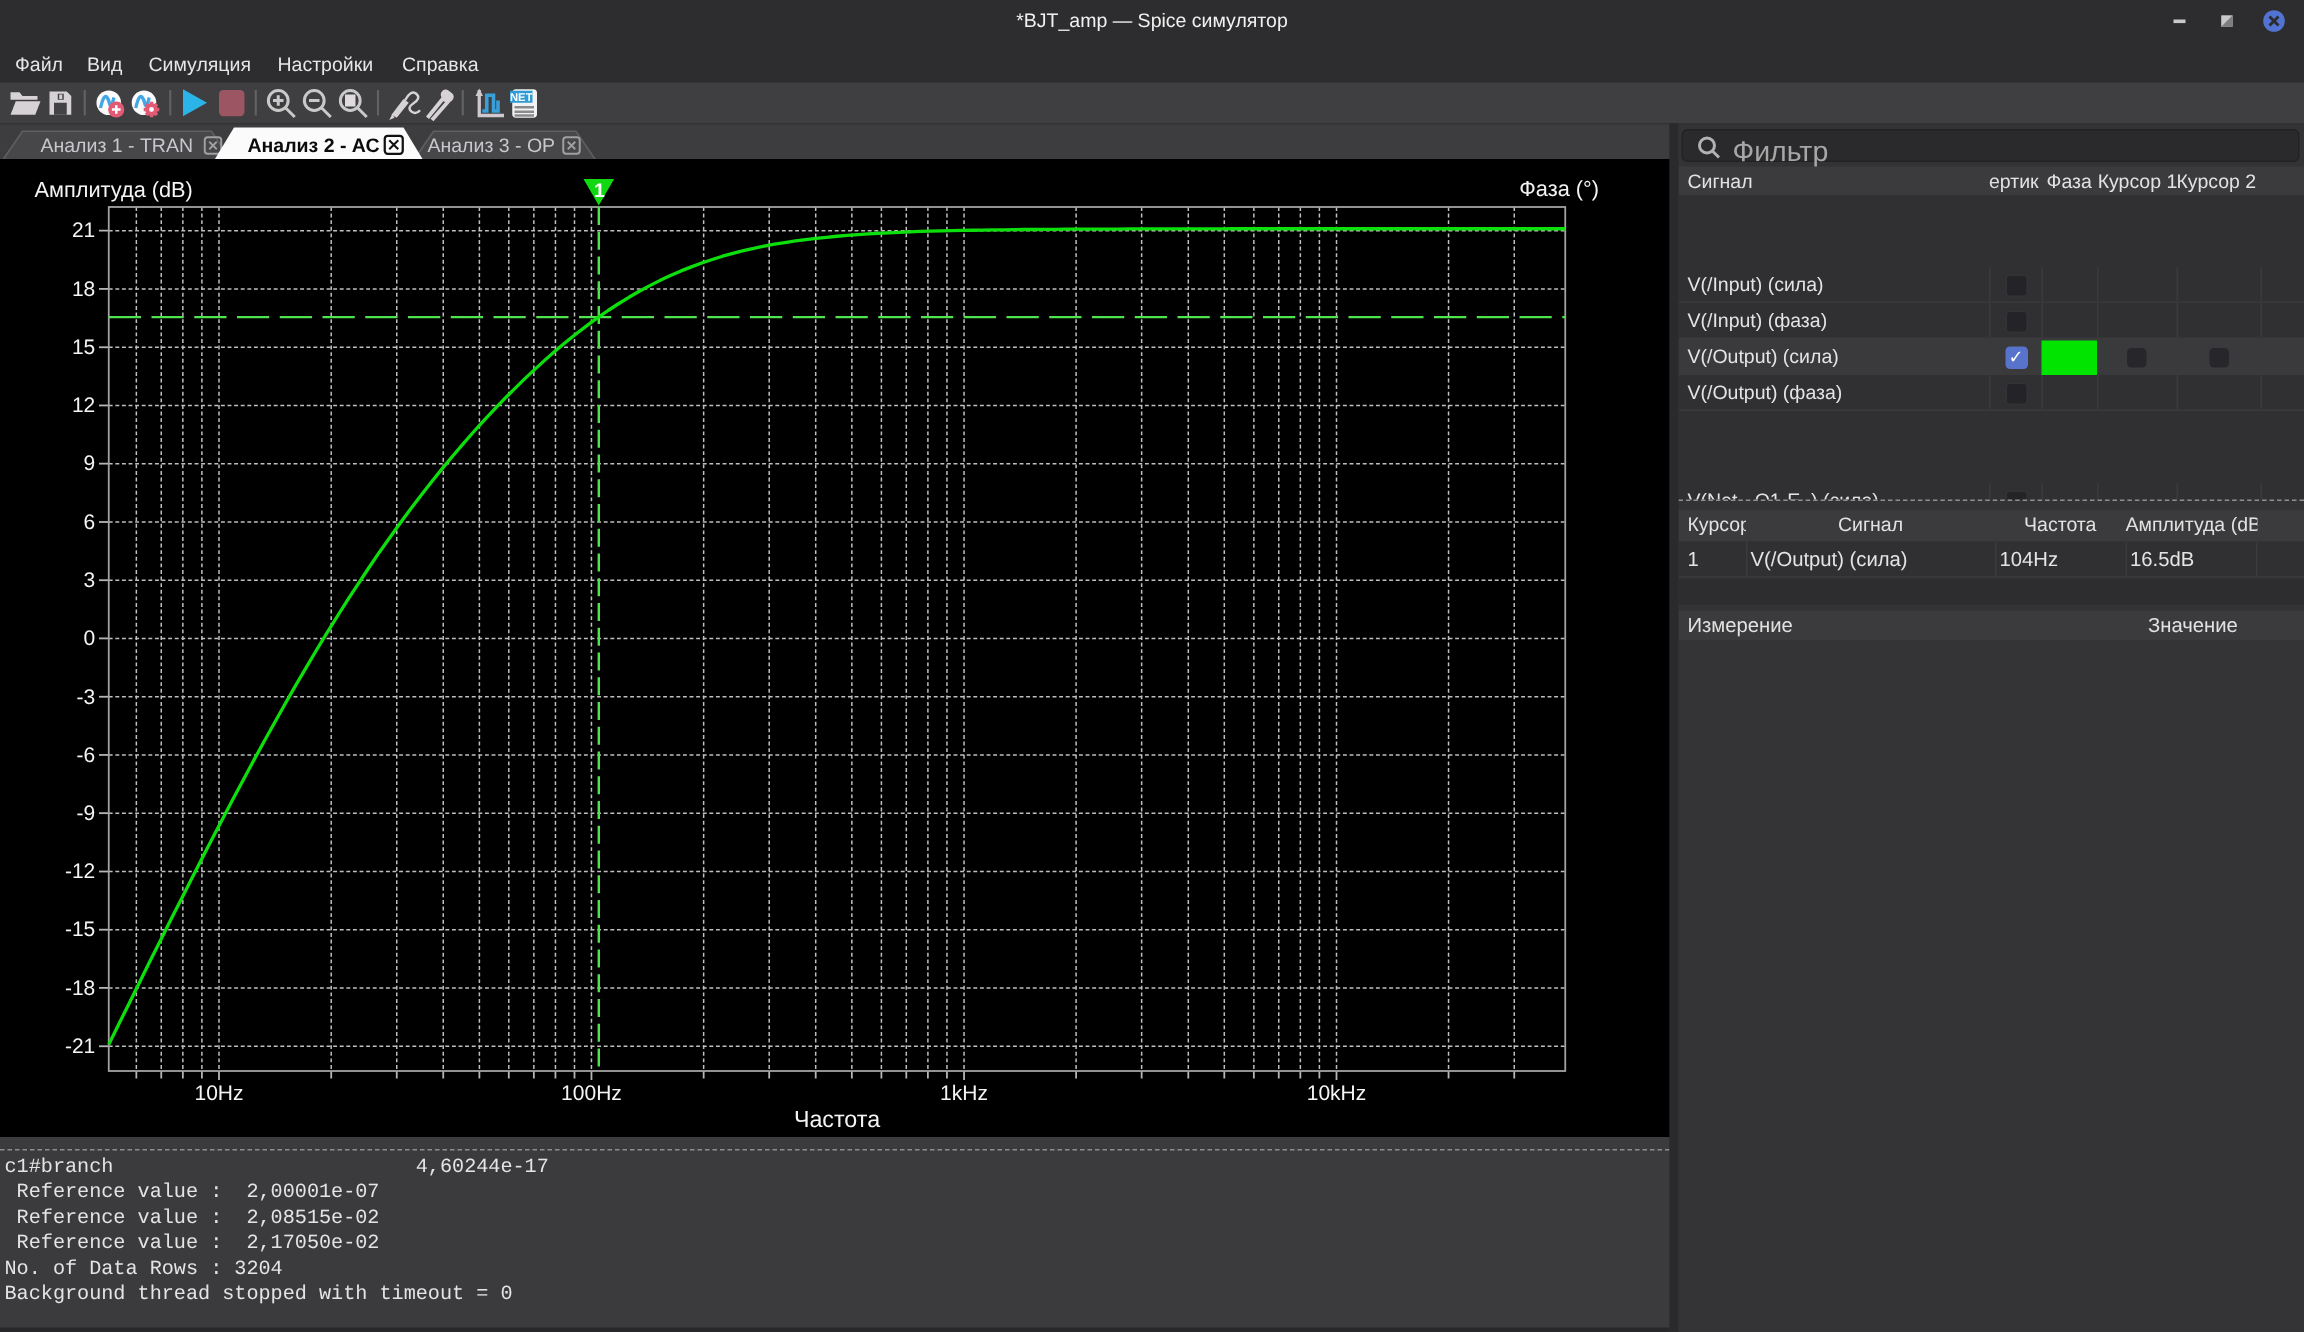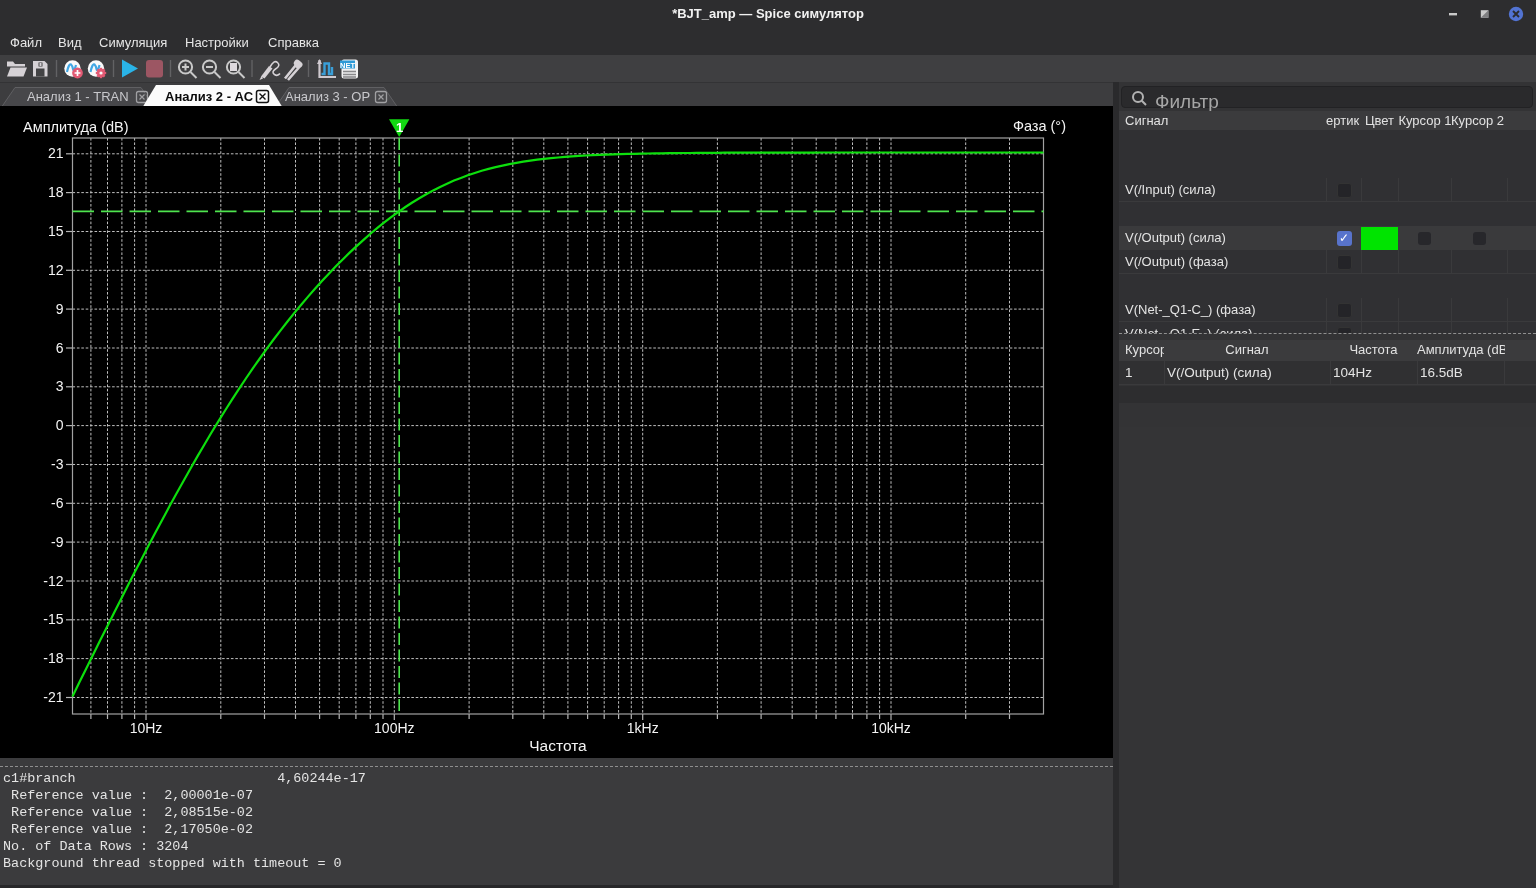--- a/index.html
+++ b/index.html
@@ -1,19 +1,19 @@
 <!DOCTYPE html>
 <html><head><meta charset="utf-8"><title>Spice</title>
 <style>
 *{margin:0;padding:0;box-sizing:border-box}
 html,body{width:1536px;height:888px;overflow:hidden;background:#2e2e30;
  font-family:"Liberation Sans",sans-serif;-webkit-font-smoothing:antialiased}
 .abs{position:absolute}
 #titlebar{position:absolute;left:0;top:0;width:1536px;height:28px;background:#2d2d2f}
-#titlebar .title{position:absolute;left:0;right:0;top:6px;text-align:center;color:#f1f1f1;font-size:13px;font-weight:bold}
+#titlebar .title{position:absolute;left:0;right:0;top:6px;text-align:center;color:#f1f1f1;font-size:13px;font-weight:normal}
 #menubar{position:absolute;left:0;top:28px;width:1536px;height:27px;background:#2d2d2f;color:#e6e6e6;font-size:13px}
 #menubar span{position:absolute;top:7px}
 #toolbar{position:absolute;left:0;top:55px;width:1536px;height:27px;background:#3f3f41}
 #tabbar{position:absolute;left:0;top:82px;width:1113px;height:23.5px;background:#3d3d3f;border-top:1px solid #333335}
 #plot{position:absolute;left:0;top:105.5px;width:1113px;height:653px;background:#000}
 #hsplit{position:absolute;left:0;top:758px;width:1113px;height:10px;background:#3b3b3d}
 #hsplit:before{content:"";position:absolute;left:0;right:0;top:7.5px;border-top:1.5px dashed #8f8f8f}
 #log{position:absolute;left:0;top:768px;width:1113px;height:120px;background:#3b3b3d;
  font-family:"Liberation Mono",monospace;font-size:13.45px;line-height:17px;color:#e4e4e4;
  padding-left:3px;padding-top:2px;border-bottom:3.5px solid #28282a}
@@ -302,27 +302,36 @@
  <div id="search">
   <svg style="position:absolute;left:9px;top:3px" width="17" height="17" xmlns="http://www.w3.org/2000/svg">
    <circle cx="7" cy="7" r="5" fill="none" stroke="#b2b2b2" stroke-width="2"></circle>
    <line x1="10.8" y1="10.8" x2="15" y2="15" stroke="#b2b2b2" stroke-width="2"></line>
   </svg>
   <span class="ph" style="left:33px">Фильтр</span>
  </div>
  <div id="sighead">
   <span class="hcell" style="left:6px">Сигнал</span>
   <span class="hcell" style="left:207px;width:35px">ертик</span>
-  <span class="hcell" style="left:242px;width:37px;text-align:center">Цвет</span>
+  <span class="hcell" style="left:242px;width:37px;text-align:center">Фаза</span>
   <span class="hcell" style="left:279px;width:54px;text-align:center">Курсор 1</span>
   <span class="hcell" style="left:332px;width:57px;">Курсор 2</span>
  </div>
  <div id="sigrows">
       <div class="srow" style="top:48px;">
         <span class="nm">V(/Input) (сила)</span>
+        <span class="colline" style="left:207px"></span>
+        <span class="colline" style="left:242px"></span>
+        <span class="colline" style="left:279px"></span>
+        <span class="colline" style="left:332px"></span>
+        <span class="colline" style="left:388px"></span>
+        <span class="cbox" style="left:217.5px"></span>
+      </div>
+      <div class="srow" style="top:72px;">
+        <span class="nm">V(/Input) (фаза)</span>
         <span class="colline" style="left:207px"></span>
         <span class="colline" style="left:242px"></span>
         <span class="colline" style="left:279px"></span>
         <span class="colline" style="left:332px"></span>
         <span class="colline" style="left:388px"></span>
         <span class="cbox" style="left:217.5px"></span>
       </div>
       <div class="srow" style="top:96px;background:#3a3a3c;">
         <span class="nm">V(/Output) (сила)</span>
         <span class="colline" style="left:207px"></span>
@@ -330,29 +339,20 @@
         <span class="colline" style="left:279px"></span>
         <span class="colline" style="left:332px"></span>
         <span class="colline" style="left:388px"></span>
         <span style="position:absolute;left:217.5px;top:4.5px;width:15px;height:15px;background:#5873cb;border-radius:3px;color:#fff;font-size:12px;line-height:15px;text-align:center">✓</span>
         <span style="position:absolute;left:242px;top:0.5px;width:37px;height:23px;background:#00e400"></span>
         <span class="cbox2" style="left:299px"></span>
         <span class="cbox2" style="left:354px"></span>
       </div>
       <div class="srow" style="top:120px;">
         <span class="nm">V(/Output) (фаза)</span>
-        <span class="colline" style="left:207px"></span>
-        <span class="colline" style="left:242px"></span>
-        <span class="colline" style="left:279px"></span>
-        <span class="colline" style="left:332px"></span>
-        <span class="colline" style="left:388px"></span>
-        <span class="cbox" style="left:217.5px"></span>
-      </div>
-      <div class="srow" style="top:168px;">
-        <span class="nm">V(Net-_Q1-C_) (фаза)</span>
         <span class="colline" style="left:207px"></span>
         <span class="colline" style="left:242px"></span>
         <span class="colline" style="left:279px"></span>
         <span class="colline" style="left:332px"></span>
         <span class="colline" style="left:388px"></span>
         <span class="cbox" style="left:217.5px"></span>
       </div>
       <div class="srow" style="top:192px;">
         <span class="nm">V(Net-_Q1-E_) (сила)</span>
         <span class="colline" style="left:207px"></span>
@@ -374,14 +374,18 @@
   <span style="position:absolute;left:6px">1</span>
   <span style="position:absolute;left:48px">V(/Output) (сила)</span>
   <span style="position:absolute;left:214px">104Hz</span>
   <span style="position:absolute;left:301px">16.5dB</span>
   <span class="colline" style="left:45px"></span>
       <span class="colline" style="left:211px"></span>
   <span class="colline" style="left:298px"></span>
       <span class="colline" style="left:385px"></span>
  </div>
  <div id="cursempty"></div>
+ <div id="meashead">
+  <span class="hcell" style="left:6px">Измерение</span>
+  <span class="hcell" style="left:313px">Значение</span>
+ </div>
  <div style="position:absolute;left:0;top:345px;width:417px;height:461px;background:#343436"></div>
 </div>
 
 </body></html>

